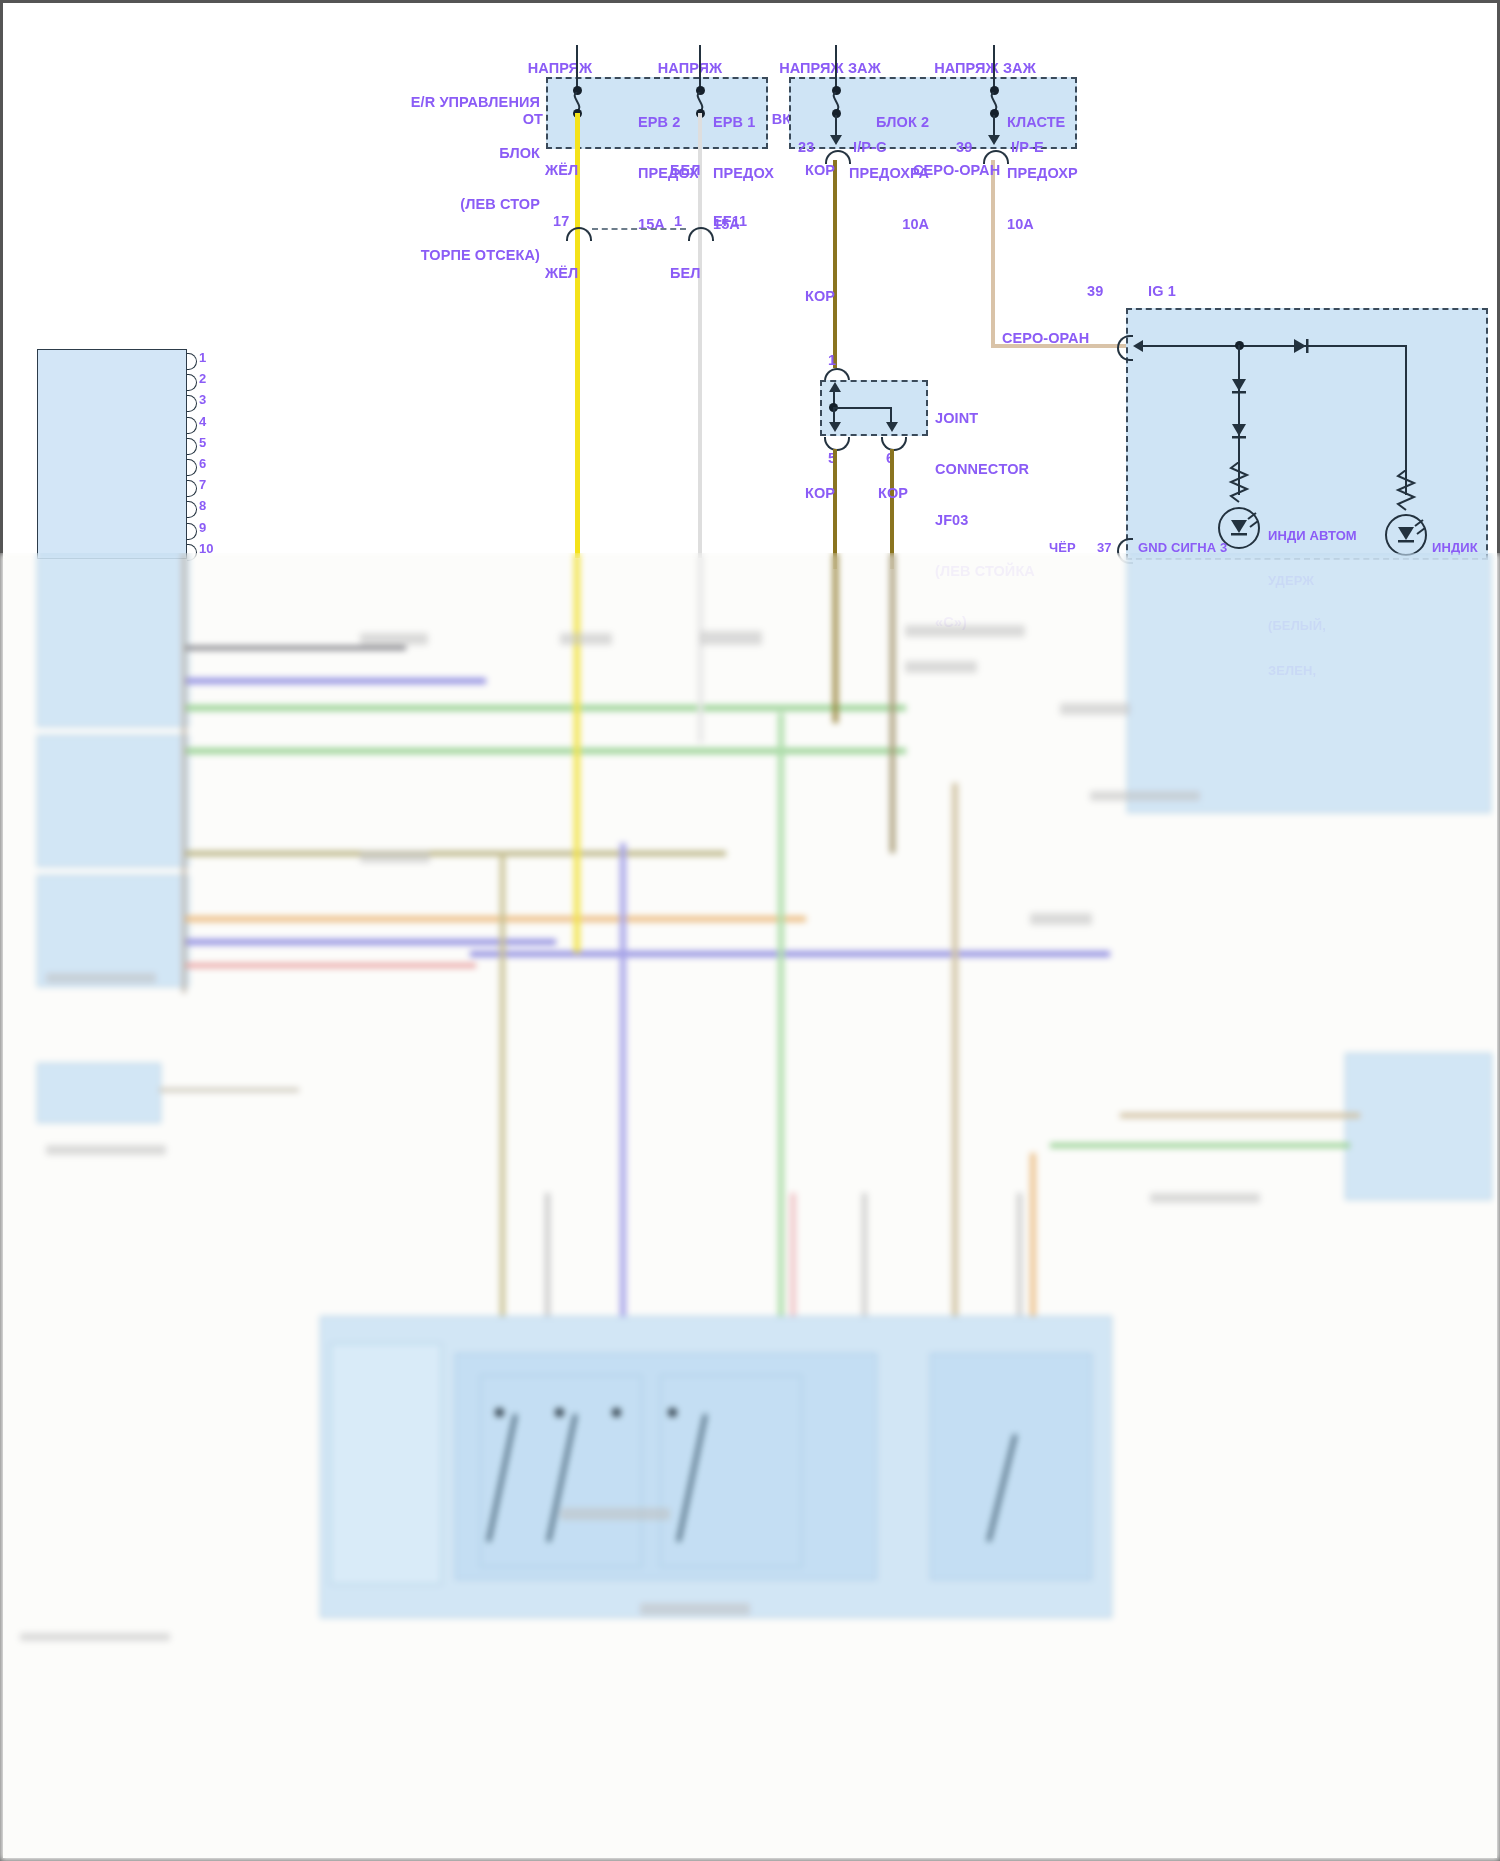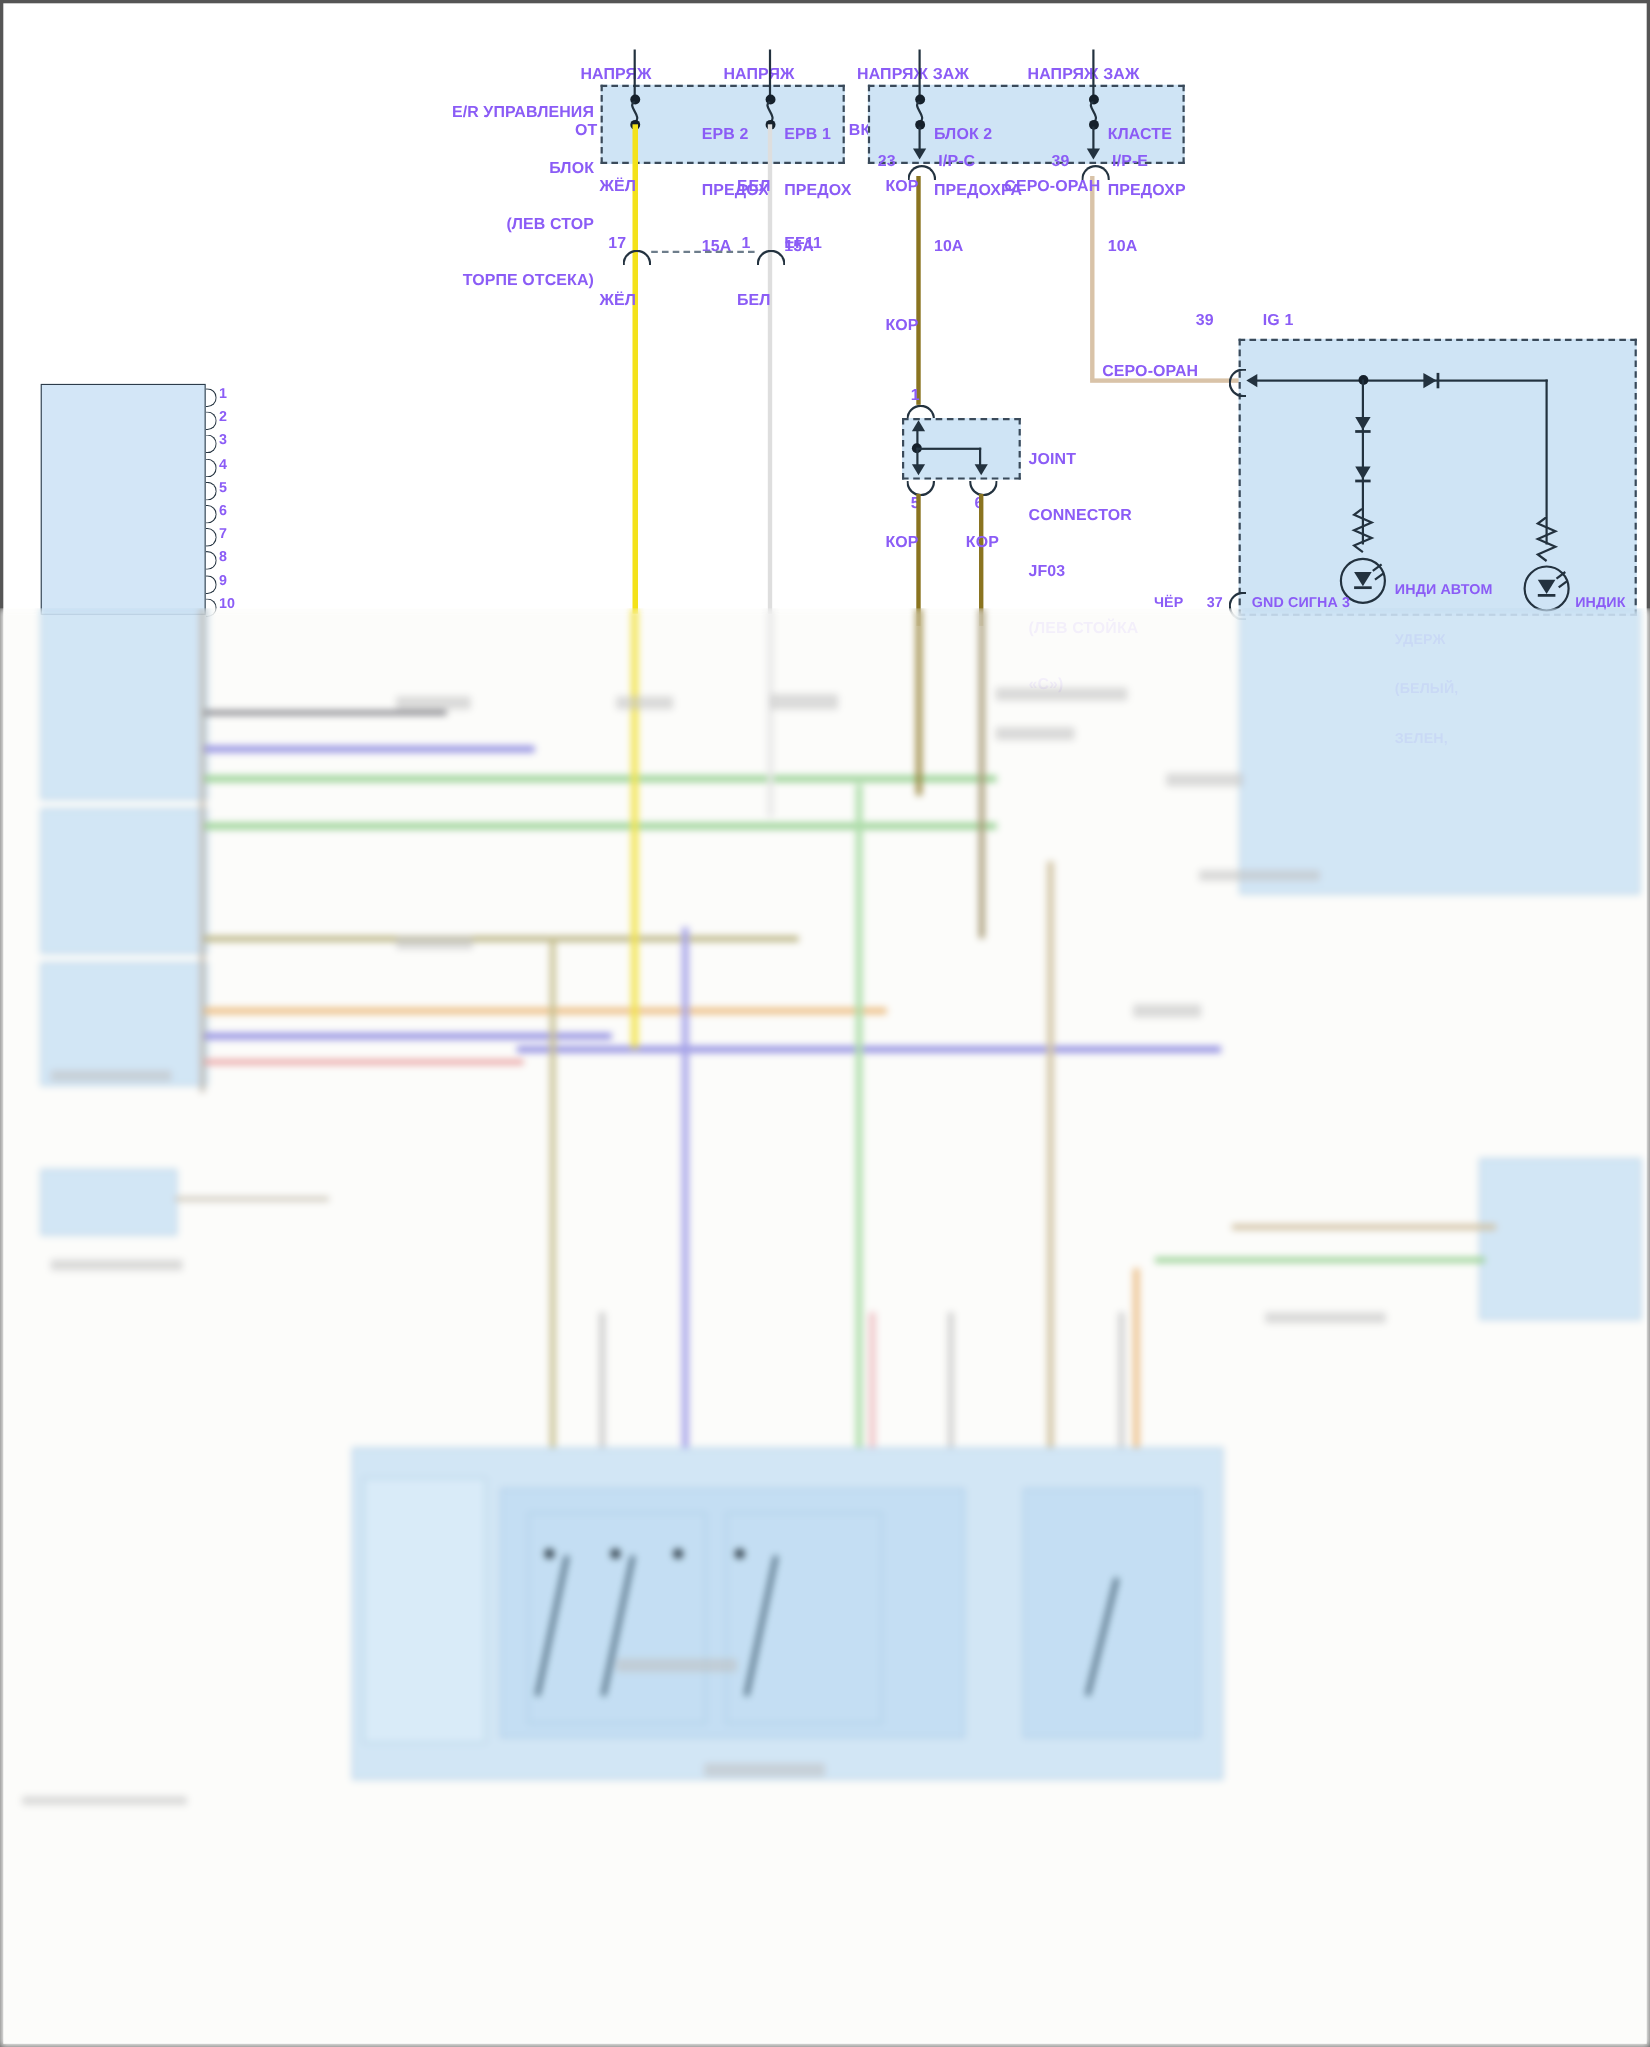--- a/index.html
+++ b/index.html
@@ -126,21 +126,21 @@
   <div class="modbox" style="left:789px;top:77px;width:288px;height:72px;"></div>
 
   <div class="thinline" style="left:835px;top:45px;width:2px;height:45px;"></div>
   <div class="dot" style="left:832px;top:86px;"></div>
   <svg class="fuse" style="left:825px;top:92px;" width="22" height="22" viewBox="0 0 22 22">
     <path d="M11 0 C 3 5, 19 13, 11 20" stroke="#23323f" stroke-width="2" fill="none"></path>
   </svg>
   <div class="dot" style="left:832px;top:109px;"></div>
   <div class="thinline" style="left:835px;top:115px;width:2px;height:25px;"></div>
   <div class="arrowdn" style="left:830px;top:135px;"></div>
-  <div class="txt" style="left:849px;top:80px;">
+  <div class="txt" style="left:849px;top:80px;text-align:right;">
     <div>БЛОК 2</div>
     <div>ПРЕДОХРА</div>
     <div>10А</div>
   </div>
 
   <div class="thinline" style="left:993px;top:45px;width:2px;height:45px;"></div>
   <div class="dot" style="left:990px;top:86px;"></div>
   <svg class="fuse" style="left:983px;top:92px;" width="22" height="22" viewBox="0 0 22 22">
     <path d="M11 0 C 3 5, 19 13, 11 20" stroke="#23323f" stroke-width="2" fill="none"></path>
   </svg>

